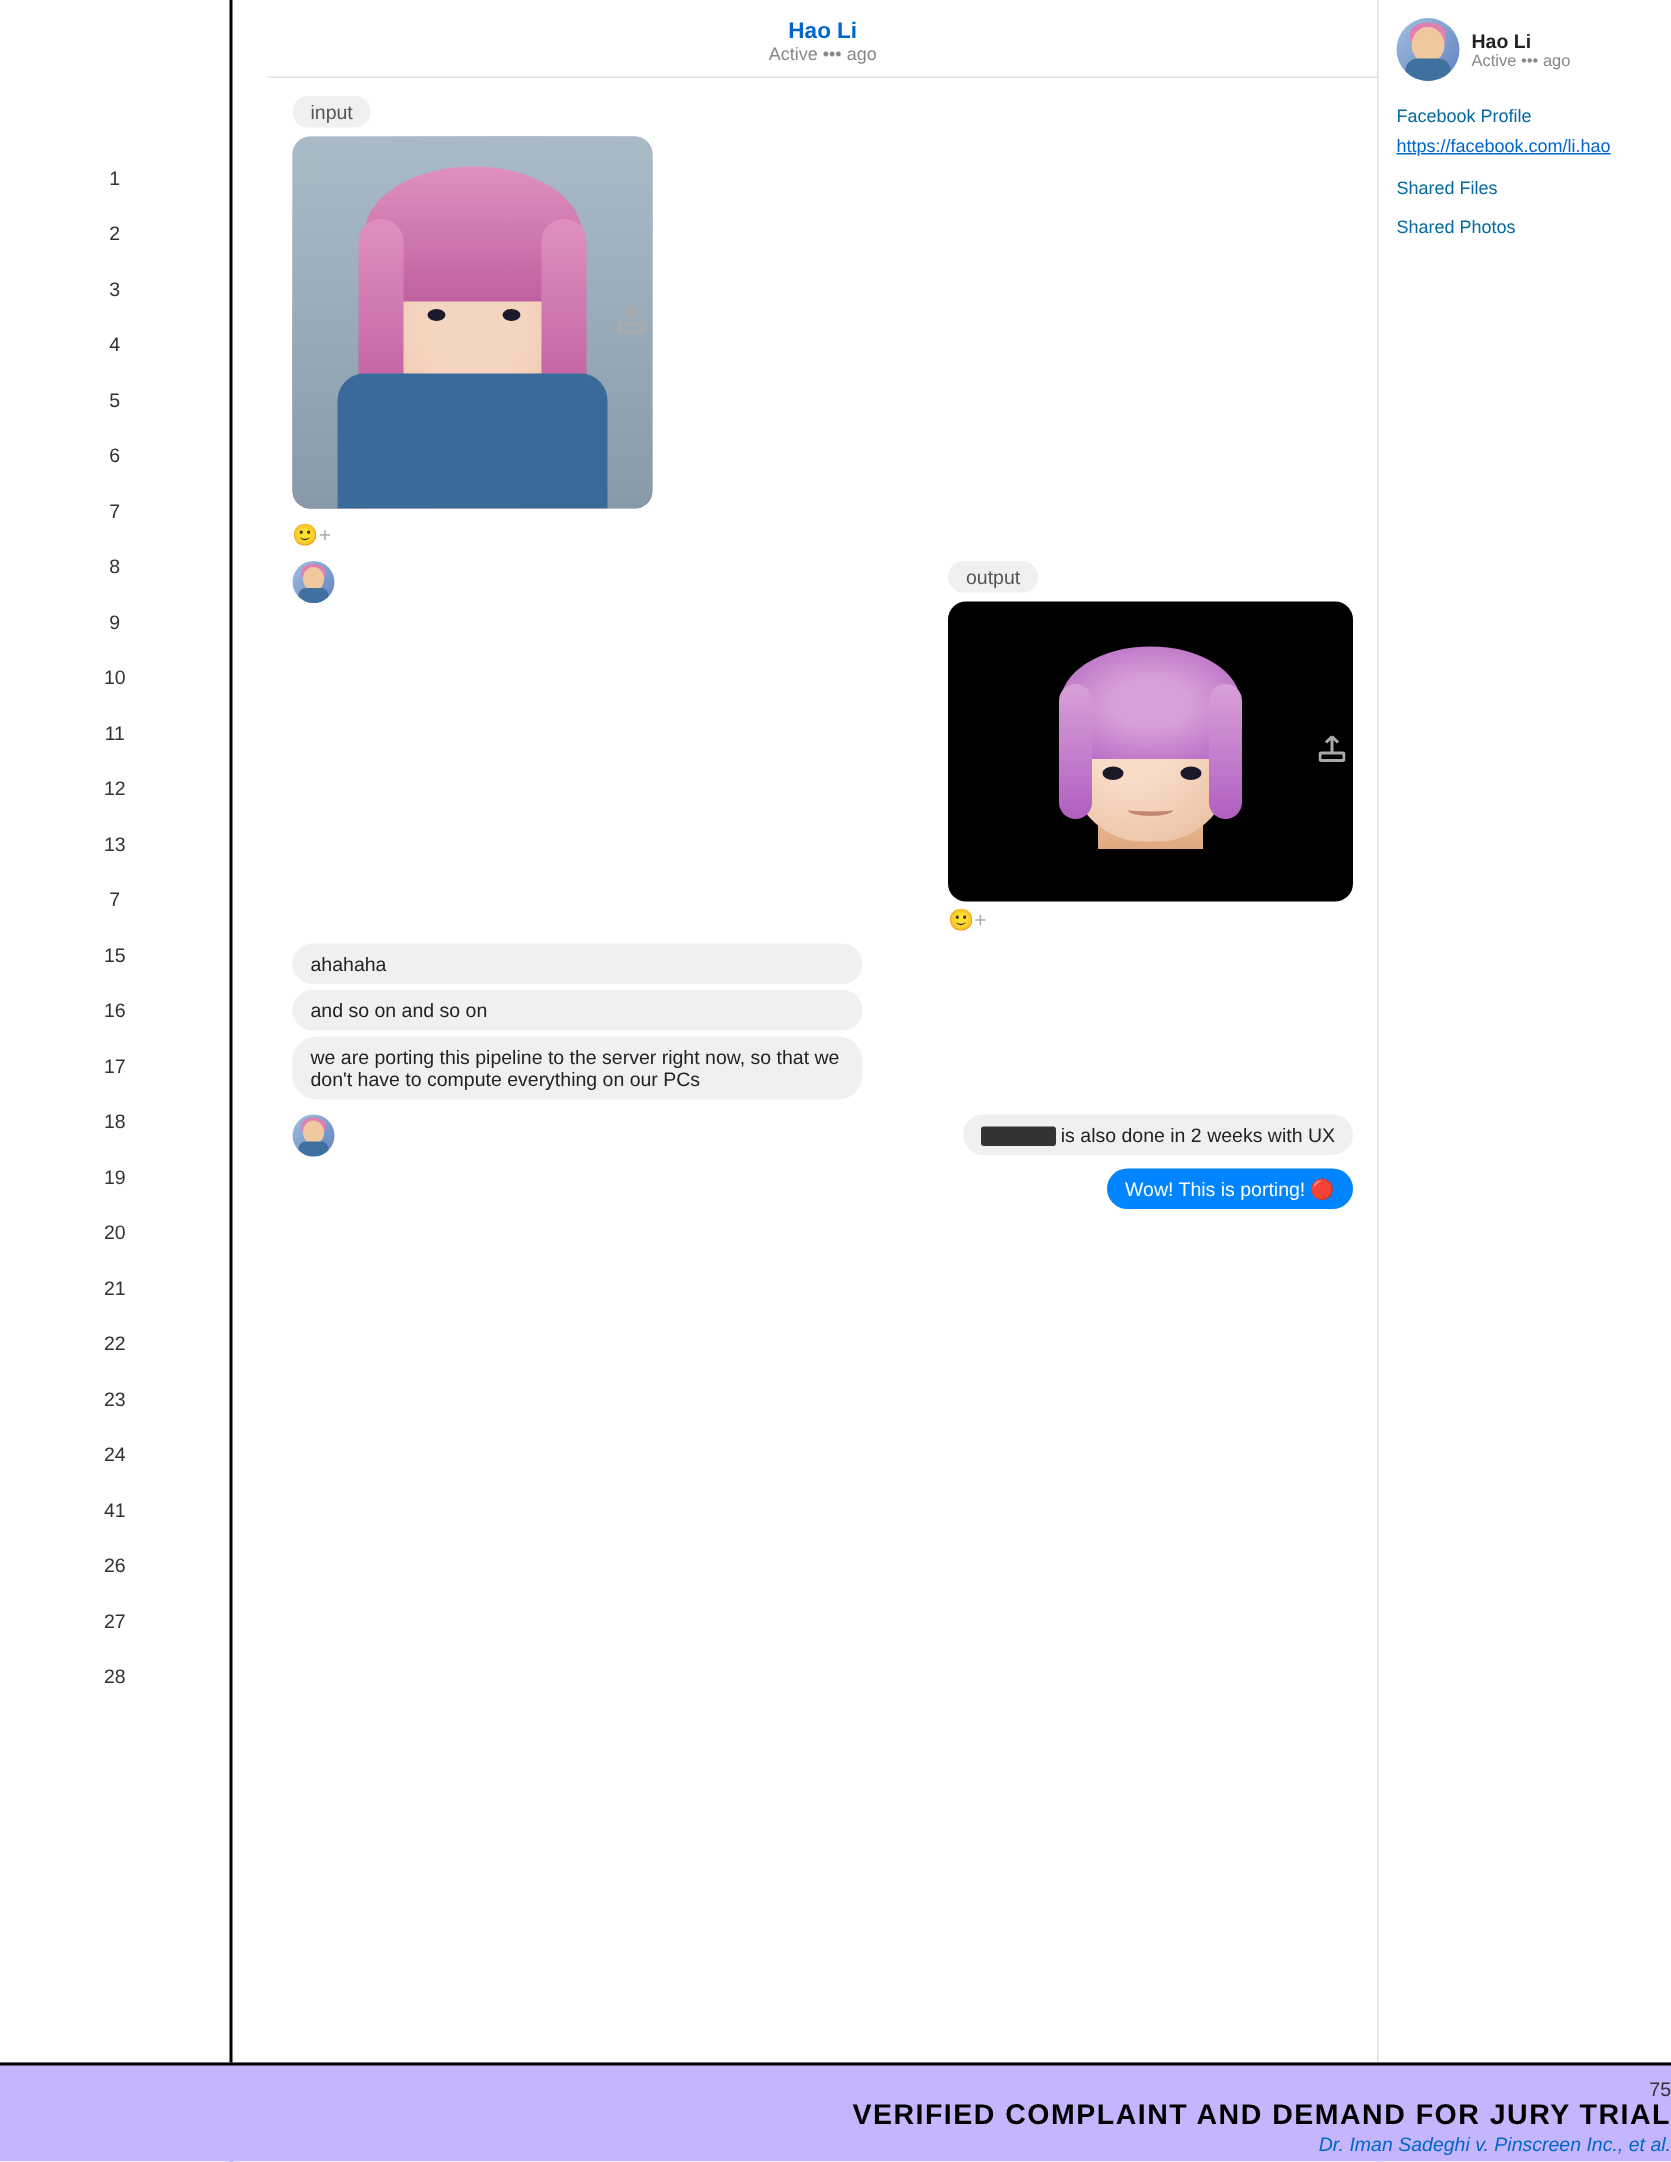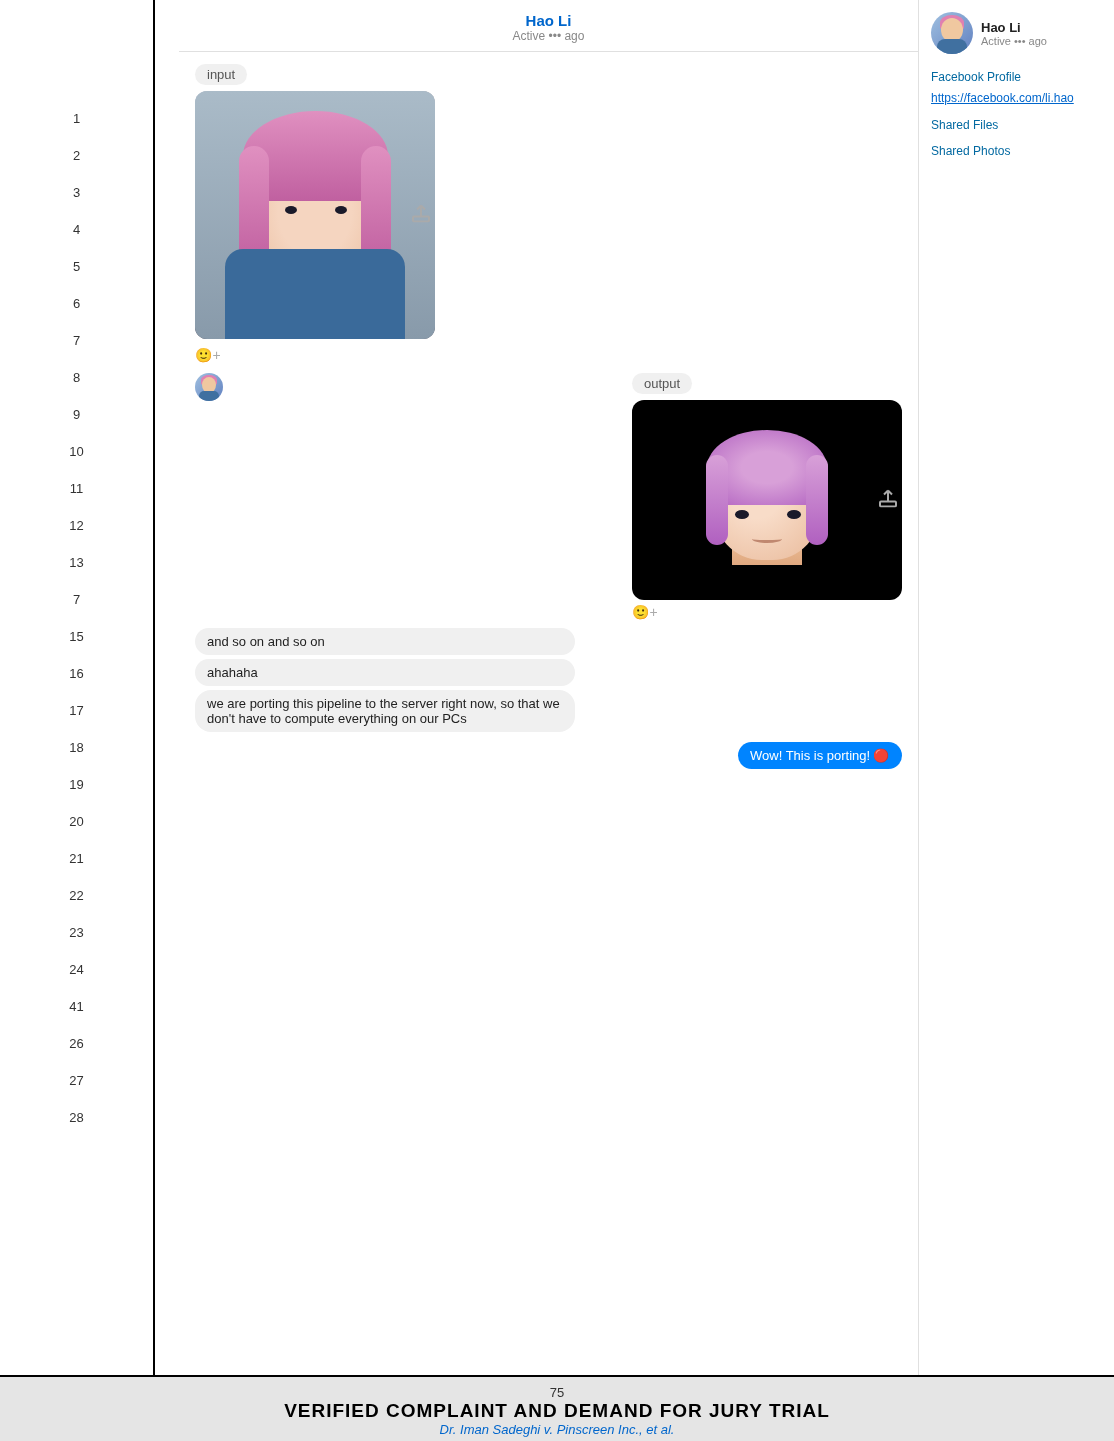--- a/index.html
+++ b/index.html
@@ -289,23 +289,23 @@
       word-break: break-all;
     }
 
     
     .page-footer {
       position: absolute;
       bottom: 0;
       left: 0;
       right: 0;
       border-top: 2px solid #000;
-      text-align: center;
+      text-align: right;
       padding: 8px 0 4px;
-      background: #e5e5e5;
+      background: #c4b5fd;
     }
     .footer-page-num {
       font-size: 13px;
       color: #333;
     }
     .footer-title {
       font-size: 19px;
       font-weight: bold;
       letter-spacing: 1px;
       color: #000;
@@ -446,26 +446,37 @@
             </button>
           </div>
           <div class="emoji-row">
             <span class="emoji-add">🙂+</span>
           </div>
         </div>
       </div>
 
       <div class="message-group">
         <div class="bubble-group">
+          <div class="bubble">ahahaha</div>
           <div class="bubble">and so on and so on</div>
-          <div class="bubble">ahahaha</div>
           <div class="bubble">we are porting this pipeline to the server right now, so that we don't have to compute everything on our PCs</div>
         </div>
       </div>
 
+      <div class="msg-row" style="margin-top:4px;">
+        <div class="msg-avatar">
+          <div class="msg-avatar-hair"></div>
+          <div class="msg-avatar-head"></div>
+          <div class="msg-avatar-body"></div>
+        </div>
+        <div class="bubble">
+          <span class="redacted-text">&nbsp;</span>
+          <span> is also done in 2 weeks with UX</span>
+        </div>
+      </div>
 
       <div class="sent-row">
         <div class="bubble bubble-sent">Wow! This is porting! 🔴</div>
       </div>
 
     </div>
   </div>
 
   <div class="right-sidebar">
     <div class="sidebar-profile">

